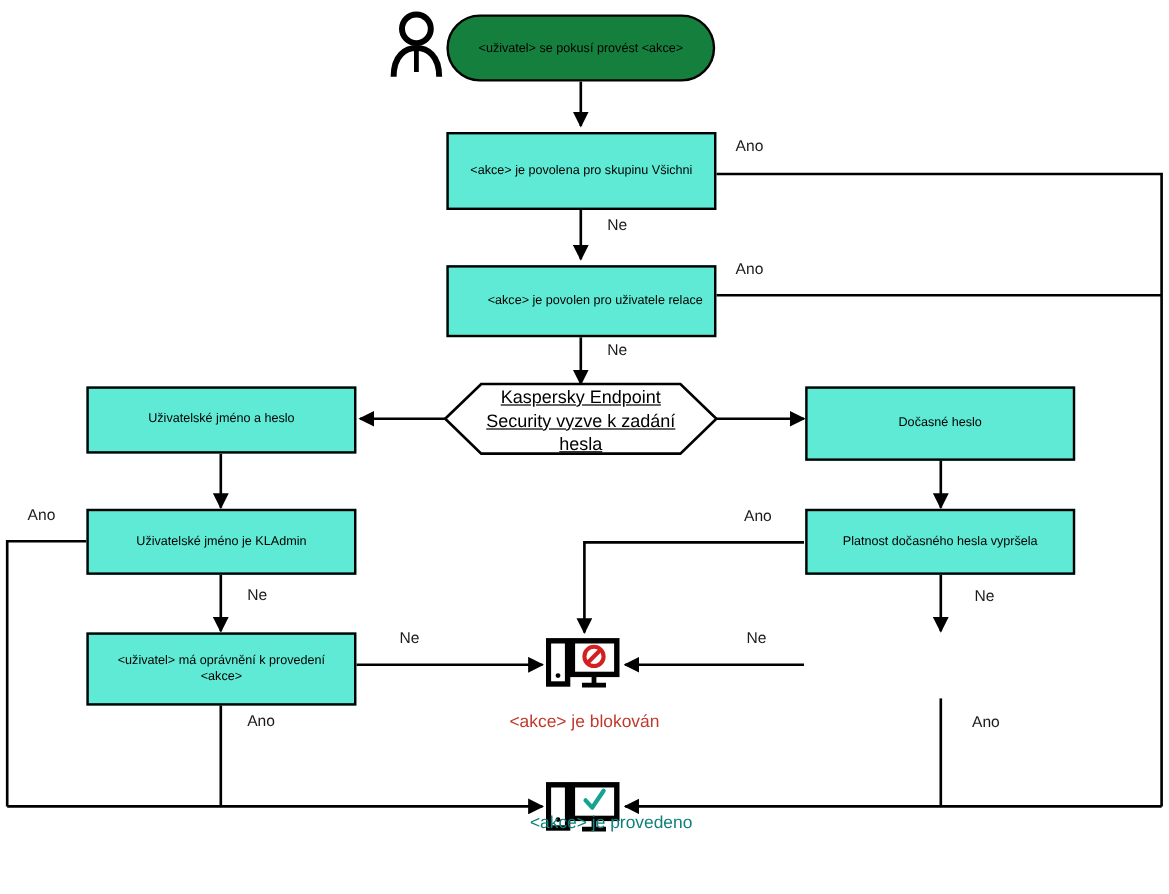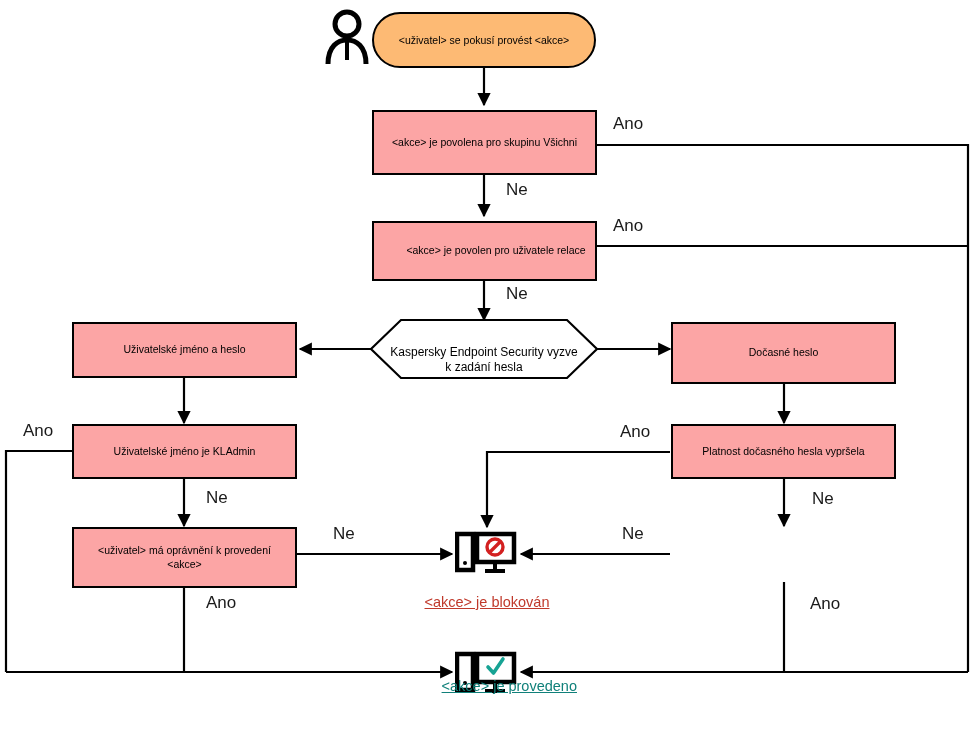--- a/index.html
+++ b/index.html
@@ -21,66 +21,66 @@
     position: absolute;
     left: 0;
     top: 0;
     width: 974px;
     height: 745px;
   }
   .node-box {
     position: absolute;
     box-sizing: border-box;
     border: 2px solid #000000;
-    background: #fca5a5;
+    background: #5eead4;
     display: flex;
     align-items: center;
     justify-content: center;
     text-align: center;
     font-size: 10.5px;
     line-height: 1.25;
     color: #000000;
     padding: 2px 6px;
   }
   .node-start {
     position: absolute;
     box-sizing: border-box;
     border: 2.5px solid #000000;
     border-radius: 28px;
-    background: #fdba74;
+    background: #15803d;
     display: flex;
     align-items: center;
     justify-content: center;
     text-align: center;
     font-size: 10.5px;
     color: #000000;
   }
   .hex-label {
     position: absolute;
     display: flex;
-    align-items: flex-end;
+    align-items: flex-start;
     justify-content: center;
     text-align: center;
-    font-size: 12px;
+    font-size: 15px;
     line-height: 1.3;
     color: #000000;
     pointer-events: none;
+    text-decoration: underline;
   }
   .edge-label {
     position: absolute;
-    font-size: 17px;
+    font-size: 13px;
     color: #1a1a1a;
     white-space: nowrap;
   }
   .term-label {
     position: absolute;
     font-size: 14.5px;
     white-space: nowrap;
     text-align: center;
-    text-decoration: underline;
   }
   .term-blocked { color: #c0392b; }
   .term-done { color: #10807a; }
   .icon-holder { position: absolute; }
 </style>
 </head>
 <body>
 
 <div id="diagram-root">
 

